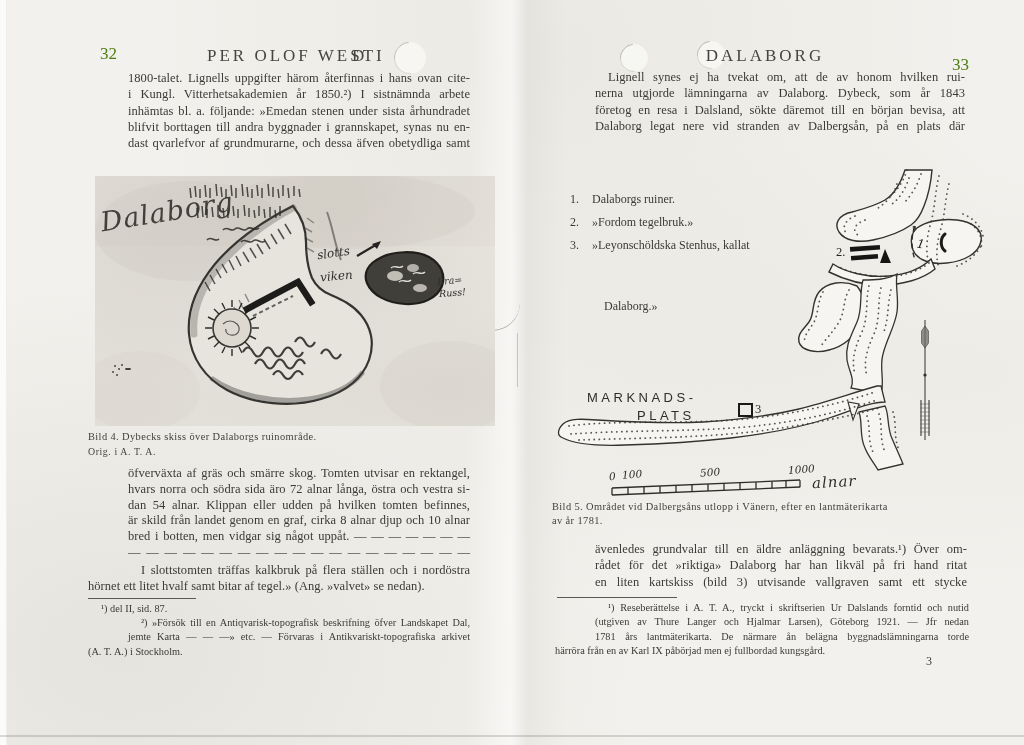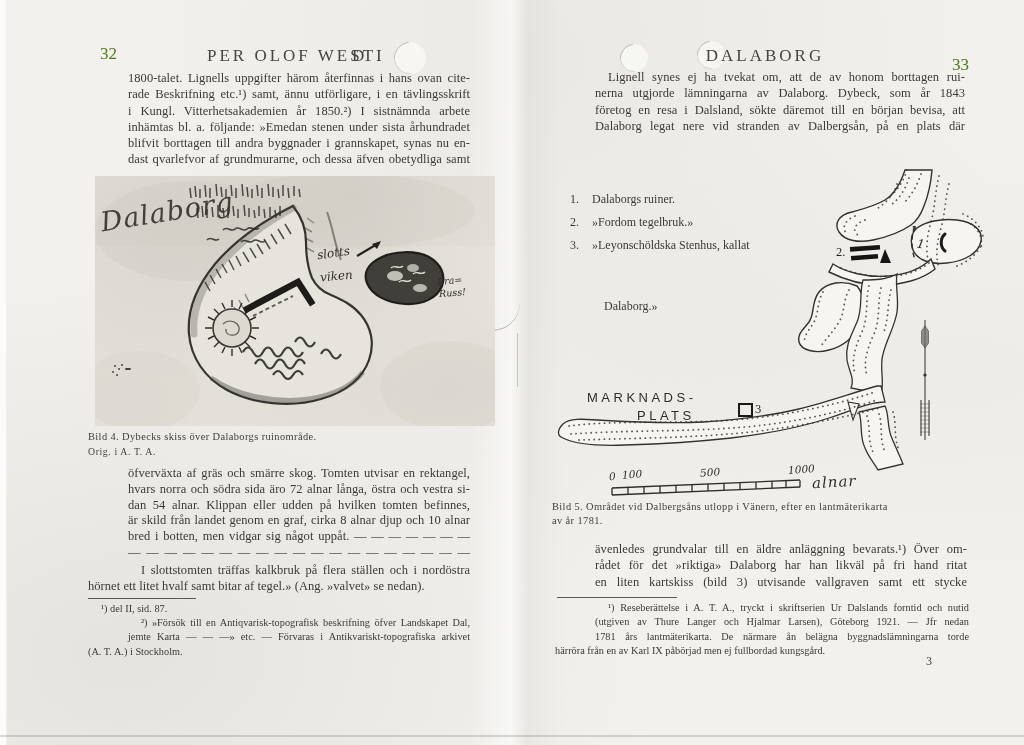--- a/index.html
+++ b/index.html
@@ -58,21 +58,20 @@
 <div class="abs notch" style="left:464px;top:302px;width:56px;height:28px;"></div>
 <div class="abs gutter-line" style="left:517px;top:333px;width:1px;height:54px;"></div>
 
 <div>
   <div class="abs pagenum" style="left:100px;top:44px;">32</div>
   <div class="abs runhead" style="left:207px;top:46px;">PER OLOF WESTI</div>
   <div class="abs runhead" style="left:352px;top:46px;">D</div>
 
   <div class="abs body-text" style="left:88px;top:70px;width:382px;line-height:16.3px;">
     <div class="line j">1800-talet.  Lignells uppgifter härom återfinnas i hans ovan cite-</div>
-    <div class="line j">rade Beskrifning etc.¹) samt, ännu utförligare, i en tävlingsskrift</div>
     <div class="line j">i Kungl. Vitterhetsakademien år 1850.²)  I sistnämnda arbete</div>
     <div class="line j">inhämtas bl. a. följande:  »Emedan stenen under sista århundradet</div>
     <div class="line j">blifvit borttagen till andra byggnader i grannskapet, synas nu en-</div>
     <div class="line j">dast qvarlefvor af grundmurarne, och dessa äfven obetydliga samt</div>
   </div>
 
   <div class="abs fig4" style="left:95px;top:176px;width:400px;height:250px;">
     <svg viewBox="0 0 400 250" width="400" height="250">
       <g>
         <ellipse cx="95" cy="55" rx="95" ry="50" fill="#c9c5bb" opacity=".25"></ellipse>
@@ -159,21 +158,21 @@
     <div class="line j">jemte Karta — — —» etc. — Förvaras i Antikvariskt-topografiska arkivet</div>
     <div class="line">(A. T. A.) i Stockholm.</div>
   </div>
 </div>
 
 <div>
   <div class="abs runhead" style="left:655px;top:46px;width:220px;text-align:center;">DALABORG</div>
   <div class="abs pagenum" style="left:952px;top:44px;margin-top:11px;">33</div>
 
   <div class="abs body-text" style="left:555px;top:69px;width:410px;line-height:16.3px;">
-    <div class="line j ind">Lignell synes ej ha tvekat om, att de av honom borttagen rui-</div>
+    <div class="line j ind">Lignell synes ej ha tvekat om, att de av honom hvilken rui-</div>
     <div class="line j">nerna utgjorde lämningarna av Dalaborg.  Dybeck, som år 1843</div>
     <div class="line j">företog en resa i Dalsland, sökte däremot till en början bevisa, att</div>
     <div class="line j">Dalaborg legat nere vid stranden av Dalbergsån, på en plats där</div>
   </div>
 
   <div class="abs" style="left:570px;top:192px;width:265px;">
     <div class="legend-row" style="margin-bottom:8px;">
       <span class="legend-num">1.</span>
       <span>Dalaborgs ruiner.</span>
     </div>

